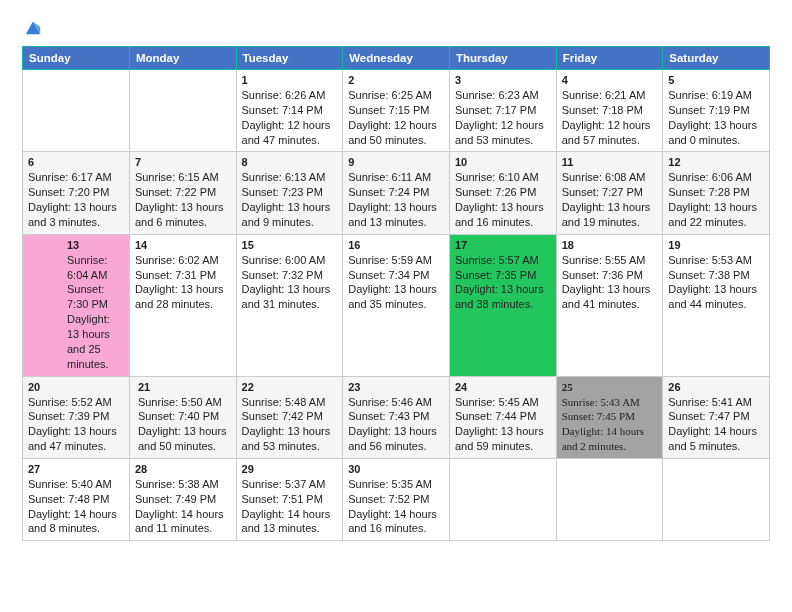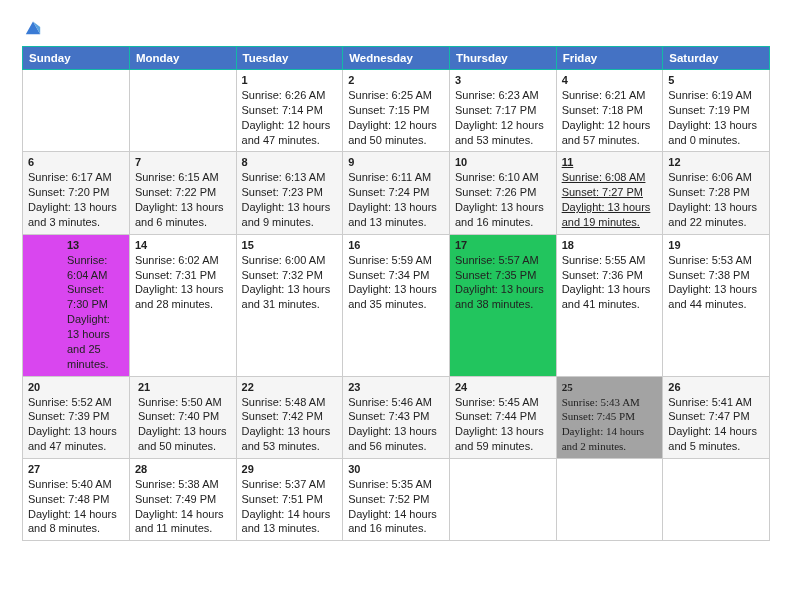--- a/index.html
+++ b/index.html
@@ -196,35 +196,35 @@
             <div class="day-info">Sunrise: 6:11 AM
 Sunset: 7:24 PM
 Daylight: 13 hours and 13 minutes.</div>
           </td>
           <td style="background: rgb(245, 245, 245);">
             <span class="day-number">10</span>
             <div class="day-info">Sunrise: 6:10 AM
 Sunset: 7:26 PM
 Daylight: 13 hours and 16 minutes.</div>
           </td>
-          <td style="background: rgb(245, 245, 245); text-decoration: underline;">
+          <td style="background: rgb(245, 245, 245);">
             <span class="day-number">11</span>
             <div class="day-info">Sunrise: 6:08 AM
 Sunset: 7:27 PM
 Daylight: 13 hours and 19 minutes.</div>
           </td>
           <td style="background: rgb(245, 245, 245);">
             <span class="day-number">12</span>
             <div class="day-info">Sunrise: 6:06 AM
 Sunset: 7:28 PM
 Daylight: 13 hours and 22 minutes.</div>
           </td>
         </tr>
         <tr>
-          <td style="background: #d946ef; padding-left: 44px;">
+          <td style="background: #f9a8d4; padding-left: 44px;">
             <span class="day-number">13</span>
             <div class="day-info">Sunrise: 6:04 AM
 Sunset: 7:30 PM
 Daylight: 13 hours and 25 minutes.</div>
           </td>
           <td style="background: rgb(255, 255, 255);">
             <span class="day-number">14</span>
             <div class="day-info">Sunrise: 6:02 AM
 Sunset: 7:31 PM
 Daylight: 13 hours and 28 minutes.</div>

